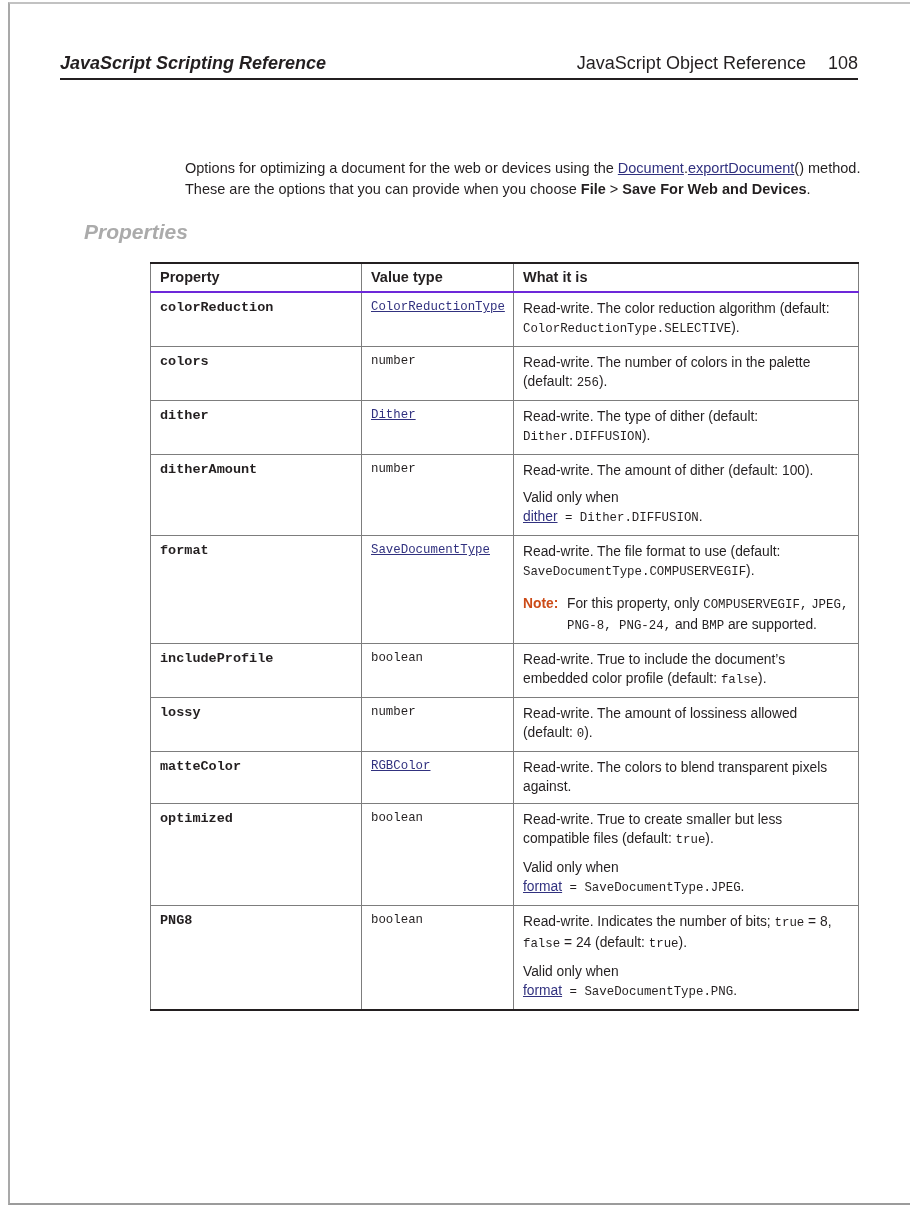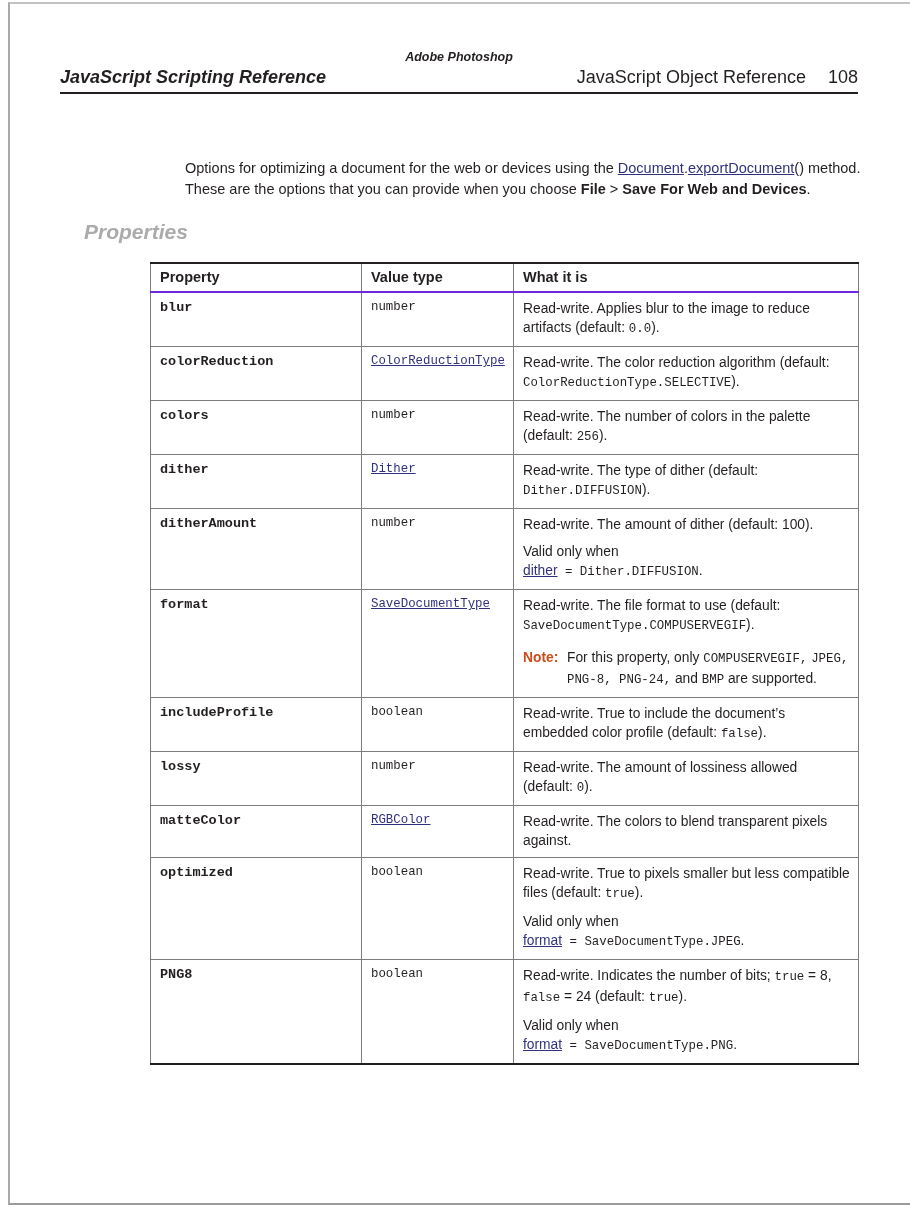--- a/index.html
+++ b/index.html
@@ -38,21 +38,20 @@
   .seg-bold{font-weight:bold;}
   .seg-notelabel{position:absolute;left:0;top:0;color:#cc4b18;font-weight:bold;}
 </style>
 </head>
 <body>
 
 <div class="page">
   <div class="frame"></div>
 
   <div class="running-header">
-    <div class="rh-center">Adobe Photoshop</div>
     <div class="rh-row">
       <span class="rh-left">JavaScript Scripting Reference</span>
       <span class="rh-right">
         <span>JavaScript Object Reference</span>
         <span>108</span>
       </span>
     </div>
     <div class="rh-rule"></div>
   </div>
 
@@ -71,27 +70,20 @@
           <col class="c3">
         </colgroup>
       <thead>
         <tr>
           <th>Property</th>
           <th>Value type</th>
           <th>What it is</th>
         </tr>
       </thead>
       <tbody id="tbody">
-          <tr>
-            <td class="prop">blur</td>
-            <td class="vtype"><span class="seg-code">number</span></td>
-            <td class="desc">
-              <div class="para"><span class="seg-text">Read-write. Applies blur to the image to reduce artifacts (default: </span><span class="seg-code">0.0</span><span class="seg-text">).</span></div>
-            </td>
-          </tr>
           <tr>
             <td class="prop">colorReduction</td>
             <td class="vtype"><span class="seg-codelink">ColorReductionType</span></td>
             <td class="desc">
               <div class="para"><span class="seg-text">Read-write. The color reduction algorithm (default: </span><span class="seg-code">ColorReductionType.SELECTIVE</span><span class="seg-text">).</span></div>
             </td>
           </tr>
           <tr>
             <td class="prop">colors</td>
             <td class="vtype"><span class="seg-code">number</span></td>
@@ -140,21 +132,21 @@
             <td class="prop">matteColor</td>
             <td class="vtype"><span class="seg-codelink">RGBColor</span></td>
             <td class="desc">
               <div class="para"><span class="seg-text">Read-write. The colors to blend transparent pixels against.</span></div>
             </td>
           </tr>
           <tr>
             <td class="prop">optimized</td>
             <td class="vtype"><span class="seg-code">boolean</span></td>
             <td class="desc">
-              <div class="para"><span class="seg-text">Read-write. True to pixels smaller but less compatible files (default: </span><span class="seg-code">true</span><span class="seg-text">).</span></div>
+              <div class="para"><span class="seg-text">Read-write. True to create smaller but less compatible files (default: </span><span class="seg-code">true</span><span class="seg-text">).</span></div>
               <div class="para"><span class="seg-text">Valid only when</span><br><span class="seg-link">format</span><span class="seg-code"> = SaveDocumentType.JPEG</span><span class="seg-text">.</span></div>
             </td>
           </tr>
           <tr>
             <td class="prop">PNG8</td>
             <td class="vtype"><span class="seg-code">boolean</span></td>
             <td class="desc">
               <div class="para"><span class="seg-text">Read-write. Indicates the number of bits; </span><span class="seg-code">true</span><span class="seg-text"> = 8, </span><span class="seg-code">false</span><span class="seg-text"> = 24 (default: </span><span class="seg-code">true</span><span class="seg-text">).</span></div>
               <div class="para"><span class="seg-text">Valid only when</span><br><span class="seg-link">format</span><span class="seg-code"> = SaveDocumentType.PNG</span><span class="seg-text">.</span></div>
             </td>

